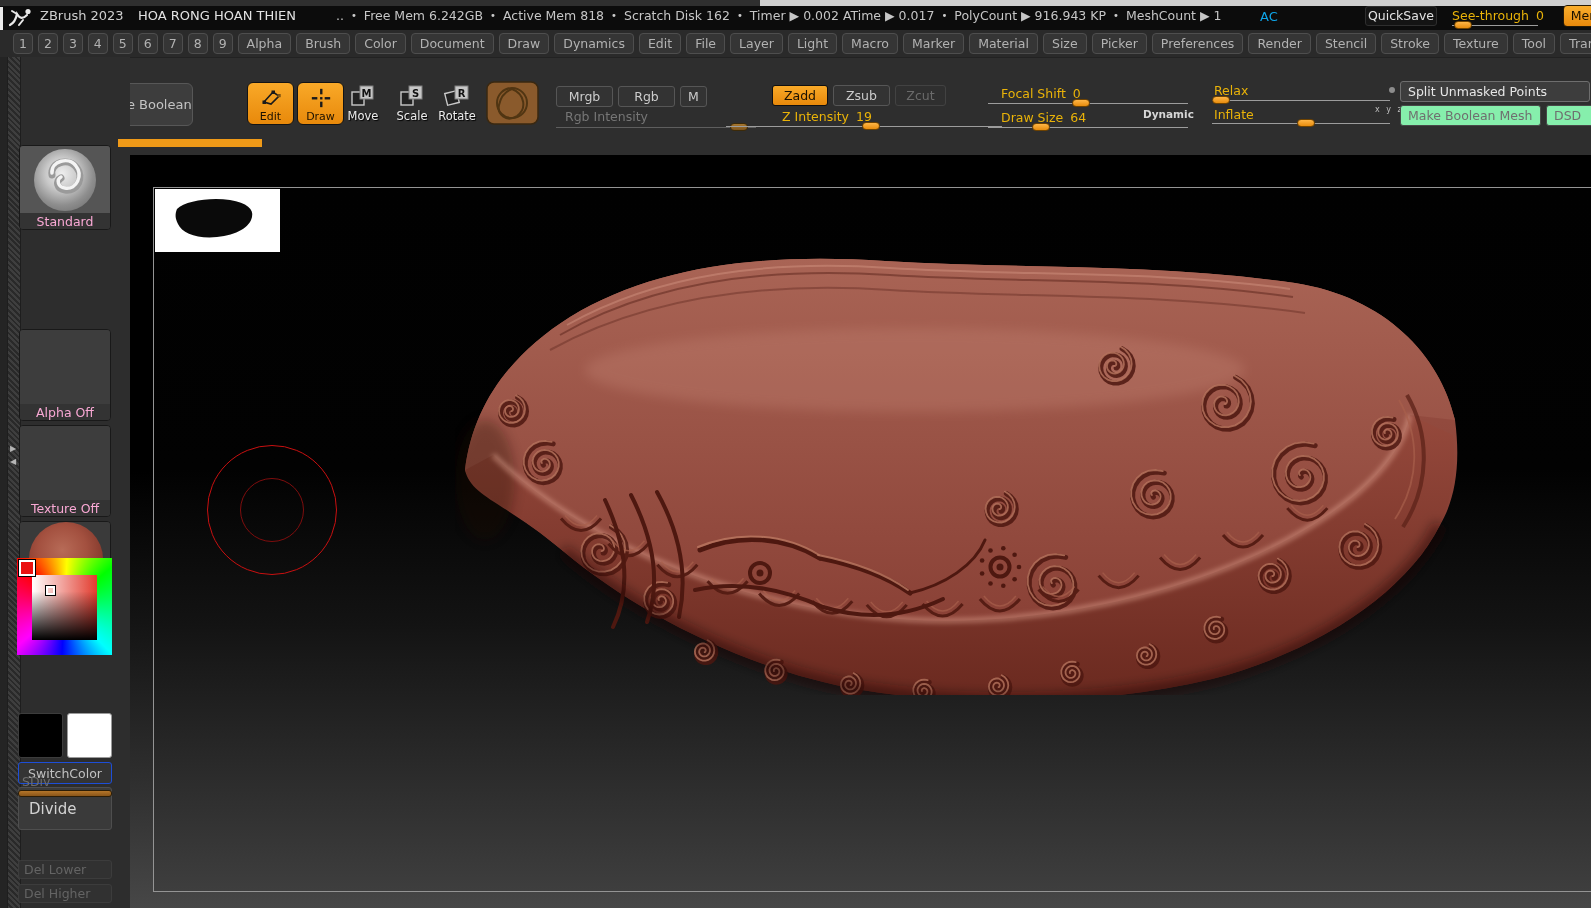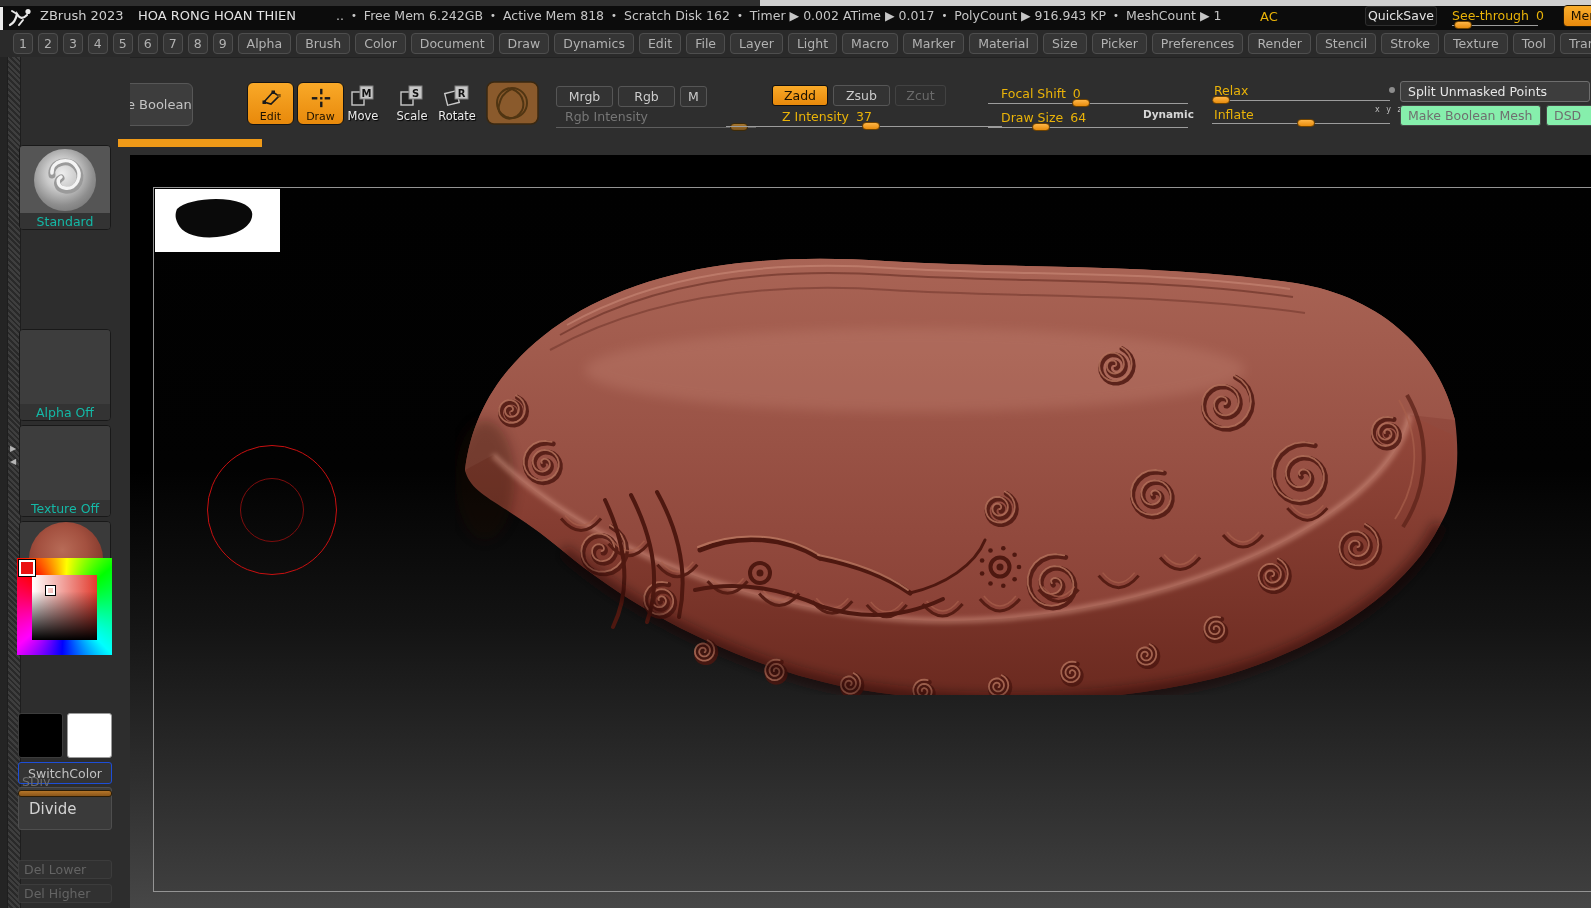--- a/index.html
+++ b/index.html
@@ -8,21 +8,21 @@
 
   
   .titlebar { position:absolute; left:0; top:0; width:100%; height:30px; background:#0c0c0c; z-index:30; }
   .top-strip { position:absolute; left:0; top:0; right:0; height:6px; background:#2f2f2f; }
   .top-strip-right { position:absolute; left:760px; top:0; right:0; height:6px; background:#cfcfcf; }
   .corner-sliver { position:absolute; left:0; top:7px; width:3px; height:23px; background:#e9e9e9; }
   .tb-text { position:absolute; color:#cfcfcf; font-size:13px; white-space:nowrap; }
   .doc-title { color:#e2e2e2; }
   .status-row { position:absolute; left:336px; top:8px; display:flex; gap:7px; align-items:center; color:#c6c6c6; font-size:12.5px; white-space:nowrap; }
   .status-row .sep { font-size:10px; color:#cccccc; }
-  .ac-label { position:absolute; left:1260px; top:9px; color:#eab308; font-size:13px; }
+  .ac-label { position:absolute; left:1260px; top:9px; color:#0ea5e9; font-size:13px; }
   .quicksave-btn { position:absolute; left:1365px; top:6px; width:72px; height:20px; background:#141414; border:1px solid #2e2e2e; border-radius:3px; color:#e3e3e3; font-size:12.5px; text-align:center; line-height:18px; }
   .menus-btn { position:absolute; left:1563px; top:5px; width:42px; height:22px; background:linear-gradient(#f9ae2e,#e9890b); border:1px solid #271a05; border-radius:4px; color:#191000; font-size:12.5px; text-align:center; line-height:20px; }
 
   
   .zslider-label { position:absolute; color:#eab308; font-size:12.5px; white-space:nowrap; display:flex; gap:7px; }
   .zslider-track { position:absolute; height:1px; background:#9c9c9c; }
   .zslider-handle { position:absolute; top:-4px; width:18px; height:8px; border-radius:4px; background:linear-gradient(#ffb646,#e78c0e); border:1px solid #6e4200; }
   .dim-label { color:#767676 !important; }
   .dim-track { background:#5e5e5e !important; }
   .dim-handle { background:linear-gradient(#a87830,#7e541c) !important; border-color:#3c2a08 !important; }
@@ -50,21 +50,21 @@
   .xyz-hint { position:absolute; left:1375px; top:47px; color:#bdbdbd; font-size:8px; letter-spacing:2px; }
 
   
   .tray { position:absolute; left:0; top:57px; width:130px; bottom:0; background:#2d2d2d; z-index:21; }
   .tray-edge { position:absolute; left:0; top:0; width:7px; height:100%; background:#242424; }
   .tray-scroll { position:absolute; left:7px; top:0; width:14px; height:100%;
      background:repeating-linear-gradient(45deg,#3e3e3e 0 2px,#292929 2px 4px); border-left:1px solid #1e1e1e; border-right:1px solid #1e1e1e; }
   .tray-arrow { position:absolute; color:#b5b5b5; font-size:8px; line-height:8px; left:10px; }
   .thumb-box { position:absolute; left:19px; width:92px; background:#3b3b3b; border:1px solid #191919; border-radius:4px; overflow:hidden; }
   .thumb-img { position:relative; width:100%; background:#3d3d3d; }
-  .thumb-label { height:18px; background:#333; color:#14b8a6; font-size:12.5px; text-align:center; line-height:17px; white-space:nowrap; overflow:hidden; }
+  .thumb-label { height:18px; background:#333; color:#f9a8d4; font-size:12.5px; text-align:center; line-height:17px; white-space:nowrap; overflow:hidden; }
   .sphere-std { position:absolute; left:14px; top:3px; width:62px; height:62px; border-radius:50%;
      background:radial-gradient(circle at 45% 40%, #efefef 0%, #c9c9c9 32%, #8e8e8e 62%, #606060 100%); }
   .sphere-red { position:absolute; left:9px; top:0px; width:74px; height:74px; border-radius:50%;
      background:radial-gradient(circle at 45% 38%, #b76b57 0%, #a3503f 40%, #7c3428 76%, #66241a 100%); }
   .picker { position:absolute; left:17px; top:501px; width:95px; height:97px;
      background:conic-gradient(from 315deg, #f00 0deg, #ff0 48deg, #0f0 95deg, #0ff 180deg, #00f 228deg, #f0f 275deg, #f00 360deg); }
   .sv-square { position:absolute; left:15px; top:17px; width:65px; height:65px;
      background:linear-gradient(to top, #000, rgba(0,0,0,0) 75%), linear-gradient(to right, #ffffff, #e23b2e); }
   .sv-cursor { position:absolute; left:14px; top:11px; width:9px; height:9px; border:2px solid #fff; outline:1px solid #000; }
   .cur-color-swatch { position:absolute; left:2px; top:2px; width:16px; height:16px; background:#ea1111; border:2px solid #fff; outline:1.5px solid #000; }
@@ -235,21 +235,21 @@
     <div class="zslider-track dim-track" style="left:556px;top:69px;width:200px">
       <div class="zslider-handle dim-handle" style="left:174px"></div>
     </div>
 
     <div class="small-btn active" style="left:772px;top:27px;width:56px">Zadd</div>
     <div class="small-btn" style="left:833px;top:27px;width:57px">Zsub</div>
     <div class="small-btn dimmed" style="left:895px;top:27px;width:51px">Zcut</div>
 
     <div class="zslider-label" style="left:782px;top:51px">
       <span>Z Intensity</span>
-      <span>37</span>
+      <span>19</span>
     </div>
     <div class="zslider-track" style="left:726px;top:68px;width:276px">
       <div class="zslider-handle" style="left:136px"></div>
     </div>
 
     <div class="zslider-label" style="left:1001px;top:28px">
       <span>Focal Shift</span>
       <span>0</span>
     </div>
     <div class="zslider-track" style="left:988px;top:45px;width:200px">

